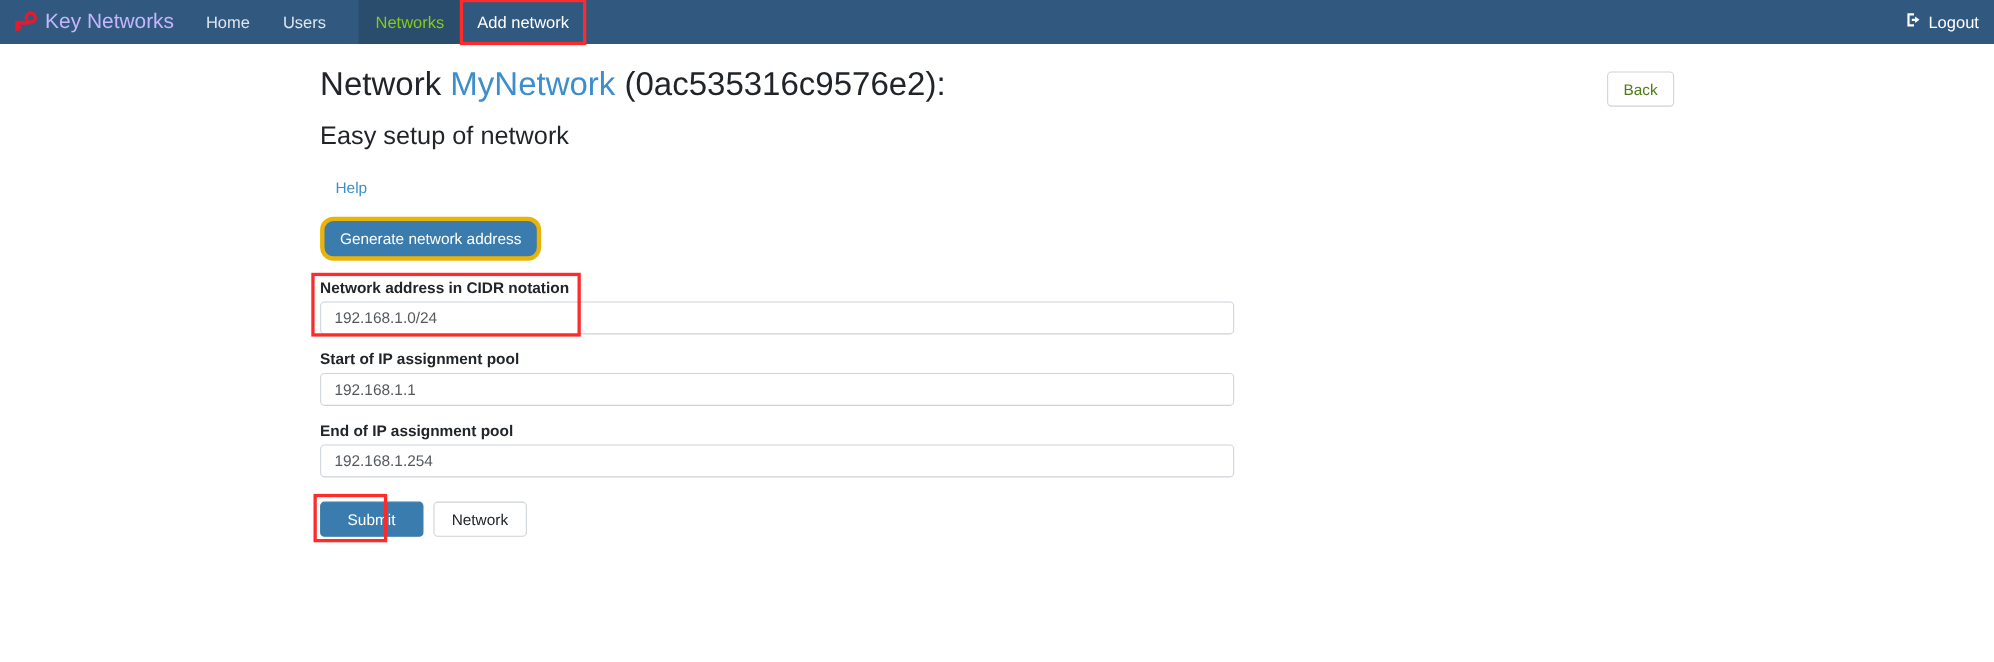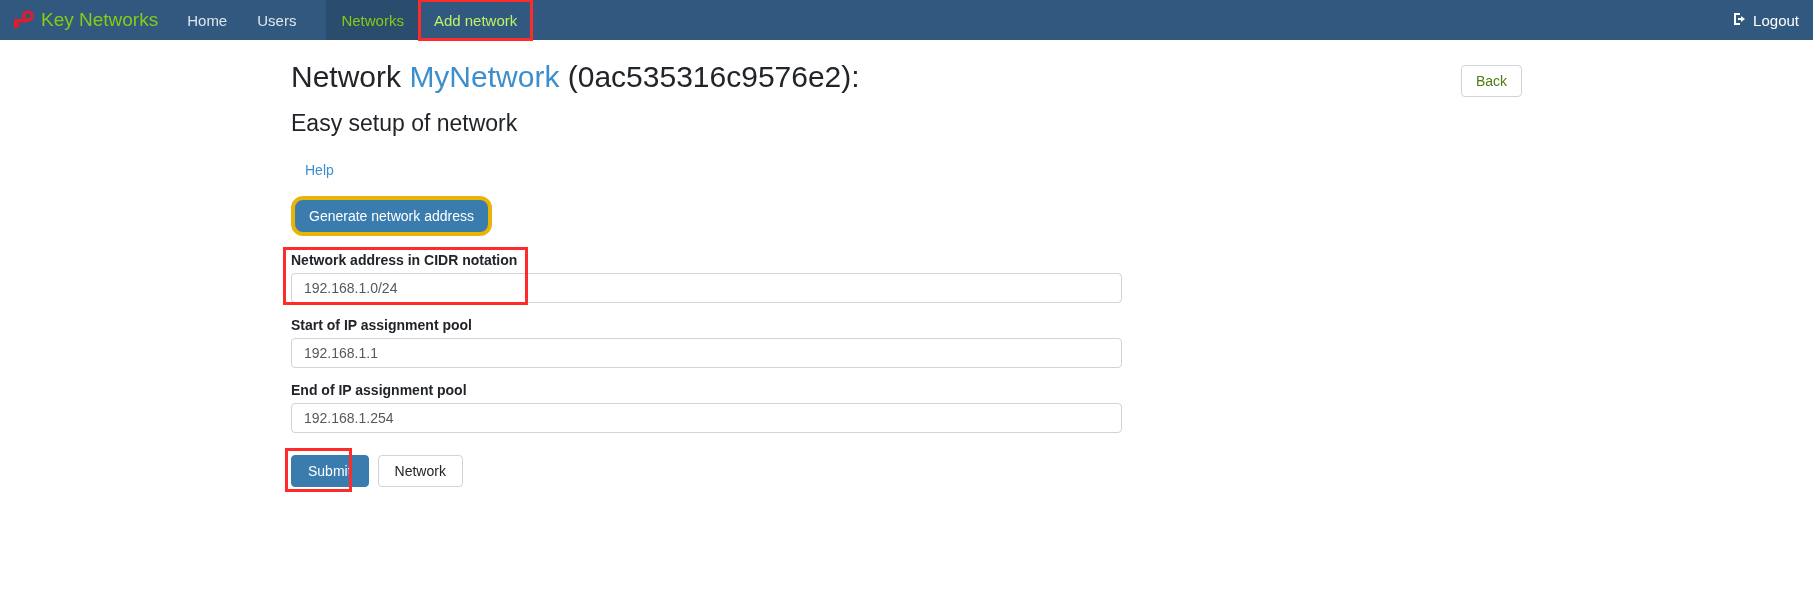--- a/index.html
+++ b/index.html
@@ -21,21 +21,21 @@
     background: #31597f;
     display: flex;
     align-items: stretch;
     position: relative;
   }
   .navbar-brand {
     display: flex;
     align-items: center;
     gap: 7px;
     padding: 0 14px 0 10px;
-    color: #84cc16;
+    color: #c4b5fd;
     font-size: 19px;
     white-space: nowrap;
     cursor: pointer;
   }
   .brand-icon { display: flex; align-items: center; }
   .nav-links { display: flex; align-items: stretch; }
   .nav-item {
     display: flex;
     align-items: center;
     padding: 0 15px;
@@ -45,21 +45,21 @@
     white-space: nowrap;
     cursor: pointer;
   }
   .nav-item.active {
     background: #2a4c6d;
     color: #84cc16;
     margin-left: 15px;
   }
   .nav-item.highlighted {
     background: #31597f;
-    color: #bef264;
+    color: #ffffff;
     outline: 3px solid #ff2a2a;
     outline-offset: -2px;
   }
   .navbar-right {
     margin-left: auto;
     display: flex;
     align-items: center;
     padding-right: 14px;
   }
   .logout-link {
@@ -188,21 +188,21 @@
     gap: 9px;
     position: relative;
   }
   .btn-submit {
     background: #3a7cad;
     border: 1px solid #3a7cad;
     border-radius: 4px;
     color: #ffffff;
     font-size: 14px;
     font-family: "Liberation Sans", sans-serif;
-    padding: 7px 16px;
+    padding: 7px 24px;
     cursor: pointer;
   }
   .btn-cancel {
     background: #ffffff;
     border: 1px solid #ced4da;
     border-radius: 4px;
     color: #212529;
     font-size: 14px;
     font-family: "Liberation Sans", sans-serif;
     padding: 7px 16px;

